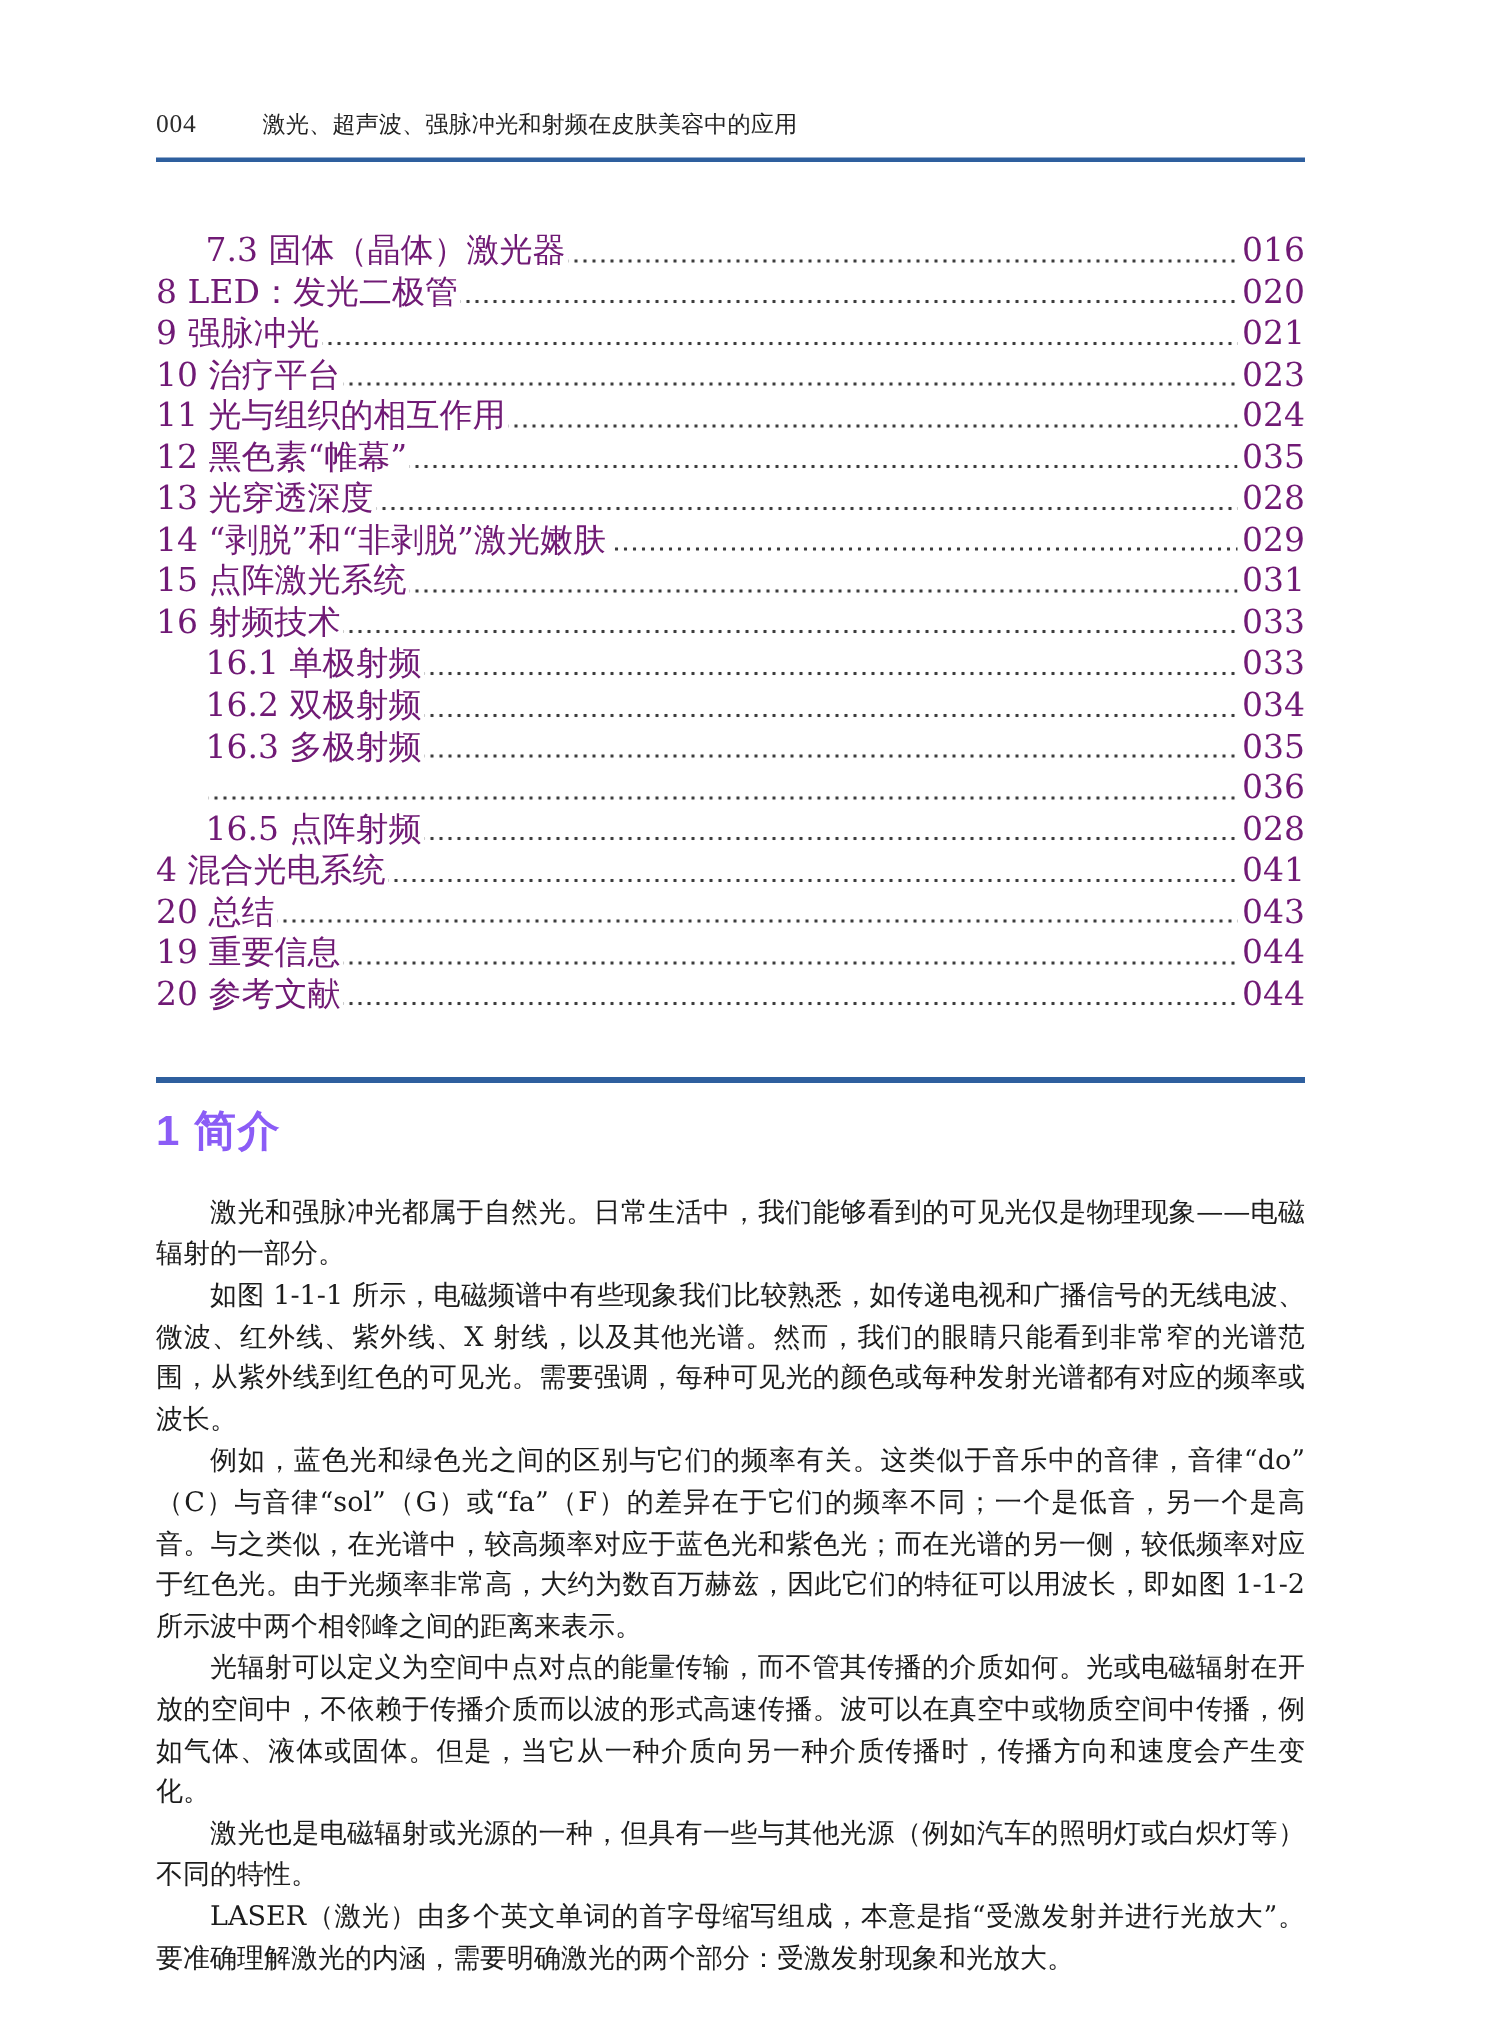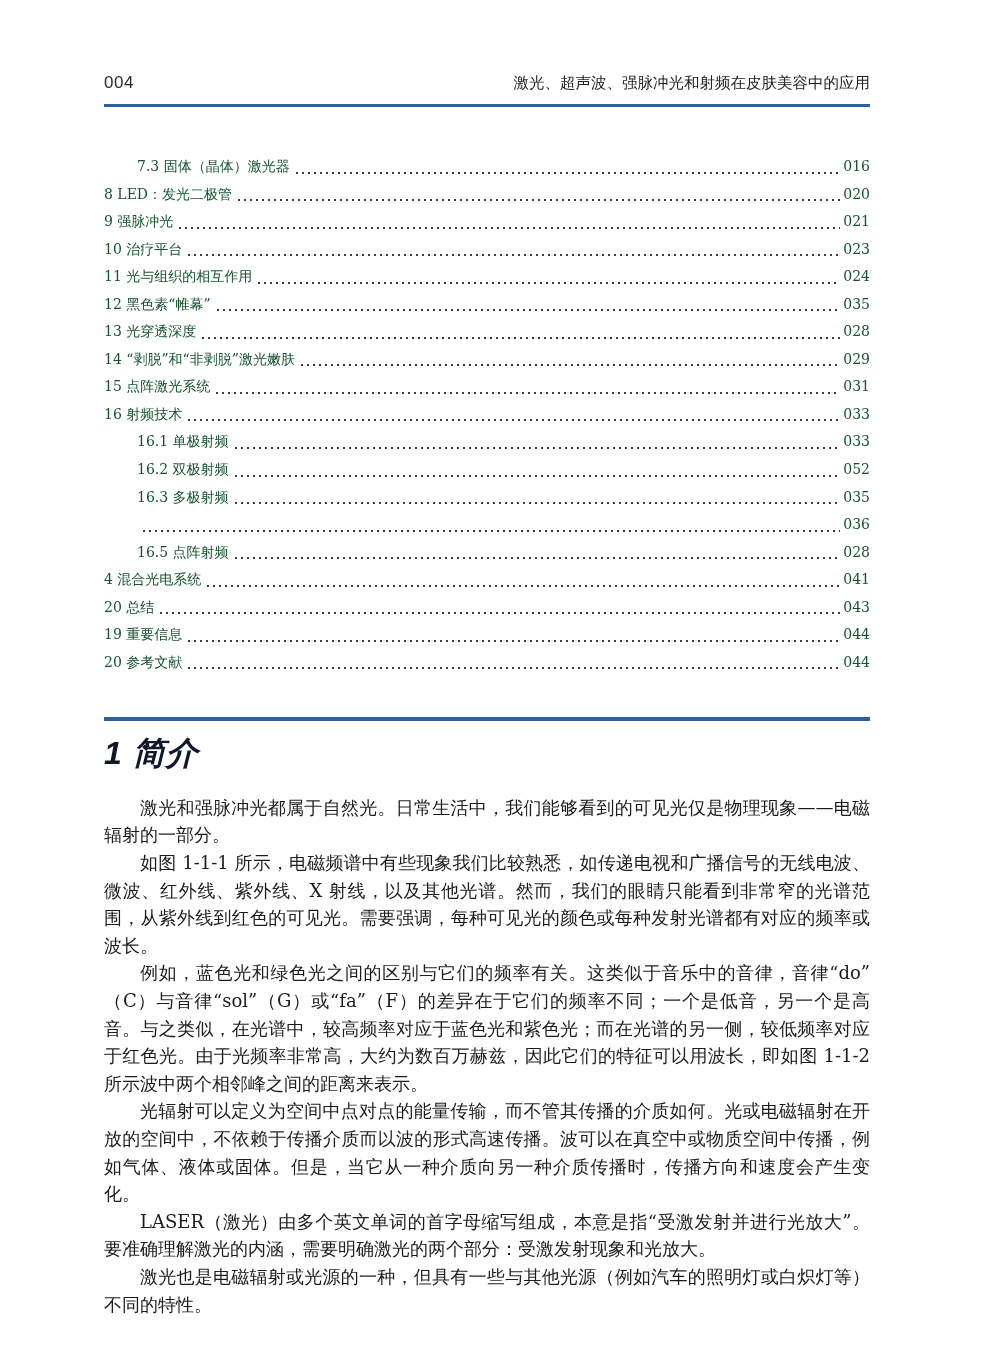--- a/index.html
+++ b/index.html
@@ -18,23 +18,23 @@
     box-sizing: border-box;
     width: 1000px;
     height: 1347px;
     padding: 72px 130px 0 104px;
     overflow: hidden;
   }
 
   
   .header {
     display: flex;
-    justify-content: space-between;
+    justify-content: flex-start;
     align-items: baseline;
-    font-family: Liberation Sans, sans-serif;
+    font-family: Liberation Serif, serif;
     line-height: 22px;
   }
   .header .pagenum {
     font-size: 17px;
     color: #2c2c2c;
     letter-spacing: 0.5px;
   }
   .header .running-title {
     font-size: 15.5px;
     color: #222222;
@@ -42,22 +42,22 @@
   }
   .header-rule {
     height: 3px;
     background: #2e5f9e;
     margin-top: 10px;
   }
 
   
   .toc {
     margin-top: 46px;
-    font-size: 14px;
-    color: #14532d;
+    font-size: 22px;
+    color: #701a75;
   }
   .toc-row {
     display: flex;
     line-height: 27.55px;
     height: 27.55px;
   }
   .toc-row.sub {
     padding-left: 33px;
   }
   .toc-label {
@@ -77,26 +77,25 @@
 
   
   .section-rule {
     height: 3.5px;
     background: #2e5f9e;
     margin-top: 41px;
   }
   .section-heading {
     font-family: "Liberation Sans", "DejaVu Sans", sans-serif;
     font-weight: 700;
-    font-size: 32px;
+    font-size: 28px;
     line-height: 34px;
-    color: #0f172a;
+    color: #8b5cf6;
     margin: 15px 0 0 0;
     letter-spacing: 1px;
-    font-style: italic;
   }
 
   
   .body-text {
     margin-top: 24px;
     font-size: 18px;
     line-height: 27.6px;
     color: #1c1c1c;
   }
   .body-text p {
@@ -168,21 +167,21 @@
         <span class="toc-page">033</span>
       </div>
     <div class="toc-row sub">
         <span class="toc-label">16.1 单极射频</span>
         <span class="toc-dots"></span>
         <span class="toc-page">033</span>
       </div>
     <div class="toc-row sub">
         <span class="toc-label">16.2 双极射频</span>
         <span class="toc-dots"></span>
-        <span class="toc-page">052</span>
+        <span class="toc-page">034</span>
       </div>
     <div class="toc-row sub">
         <span class="toc-label">16.3 多极射频</span>
         <span class="toc-dots"></span>
         <span class="toc-page">035</span>
       </div>
     <div class="toc-row sub">
         <span class="toc-dots"></span>
         <span class="toc-page">036</span>
       </div>
@@ -214,17 +213,17 @@
   </div>
 
   <div class="section-rule"></div>
   <h1 class="section-heading">1 简介</h1>
 
   <div class="body-text">
     <p>激光和强脉冲光都属于自然光。日常生活中，我们能够看到的可见光仅是物理现象——电磁辐射的一部分。</p>
     <p>如图 1-1-1 所示，电磁频谱中有些现象我们比较熟悉，如传递电视和广播信号的无线电波、微波、红外线、紫外线、X 射线，以及其他光谱。然而，我们的眼睛只能看到非常窄的光谱范围，从紫外线到红色的可见光。需要强调，每种可见光的颜色或每种发射光谱都有对应的频率或波长。</p>
     <p>例如，蓝色光和绿色光之间的区别与它们的频率有关。这类似于音乐中的音律，音律“do”（C）与音律“sol”（G）或“fa”（F）的差异在于它们的频率不同；一个是低音，另一个是高音。与之类似，在光谱中，较高频率对应于蓝色光和紫色光；而在光谱的另一侧，较低频率对应于红色光。由于光频率非常高，大约为数百万赫兹，因此它们的特征可以用波长，即如图 1-1-2 所示波中两个相邻峰之间的距离来表示。</p>
     <p>光辐射可以定义为空间中点对点的能量传输，而不管其传播的介质如何。光或电磁辐射在开放的空间中，不依赖于传播介质而以波的形式高速传播。波可以在真空中或物质空间中传播，例如气体、液体或固体。但是，当它从一种介质向另一种介质传播时，传播方向和速度会产生变化。</p>
+    <p>激光也是电磁辐射或光源的一种，但具有一些与其他光源（例如汽车的照明灯或白炽灯等）不同的特性。</p>
     <p>LASER（激光）由多个英文单词的首字母缩写组成，本意是指“受激发射并进行光放大”。要准确理解激光的内涵，需要明确激光的两个部分：受激发射现象和光放大。</p>
-    <p>激光也是电磁辐射或光源的一种，但具有一些与其他光源（例如汽车的照明灯或白炽灯等）不同的特性。</p>
   </div>
 
 </div>
 
 </body></html>

